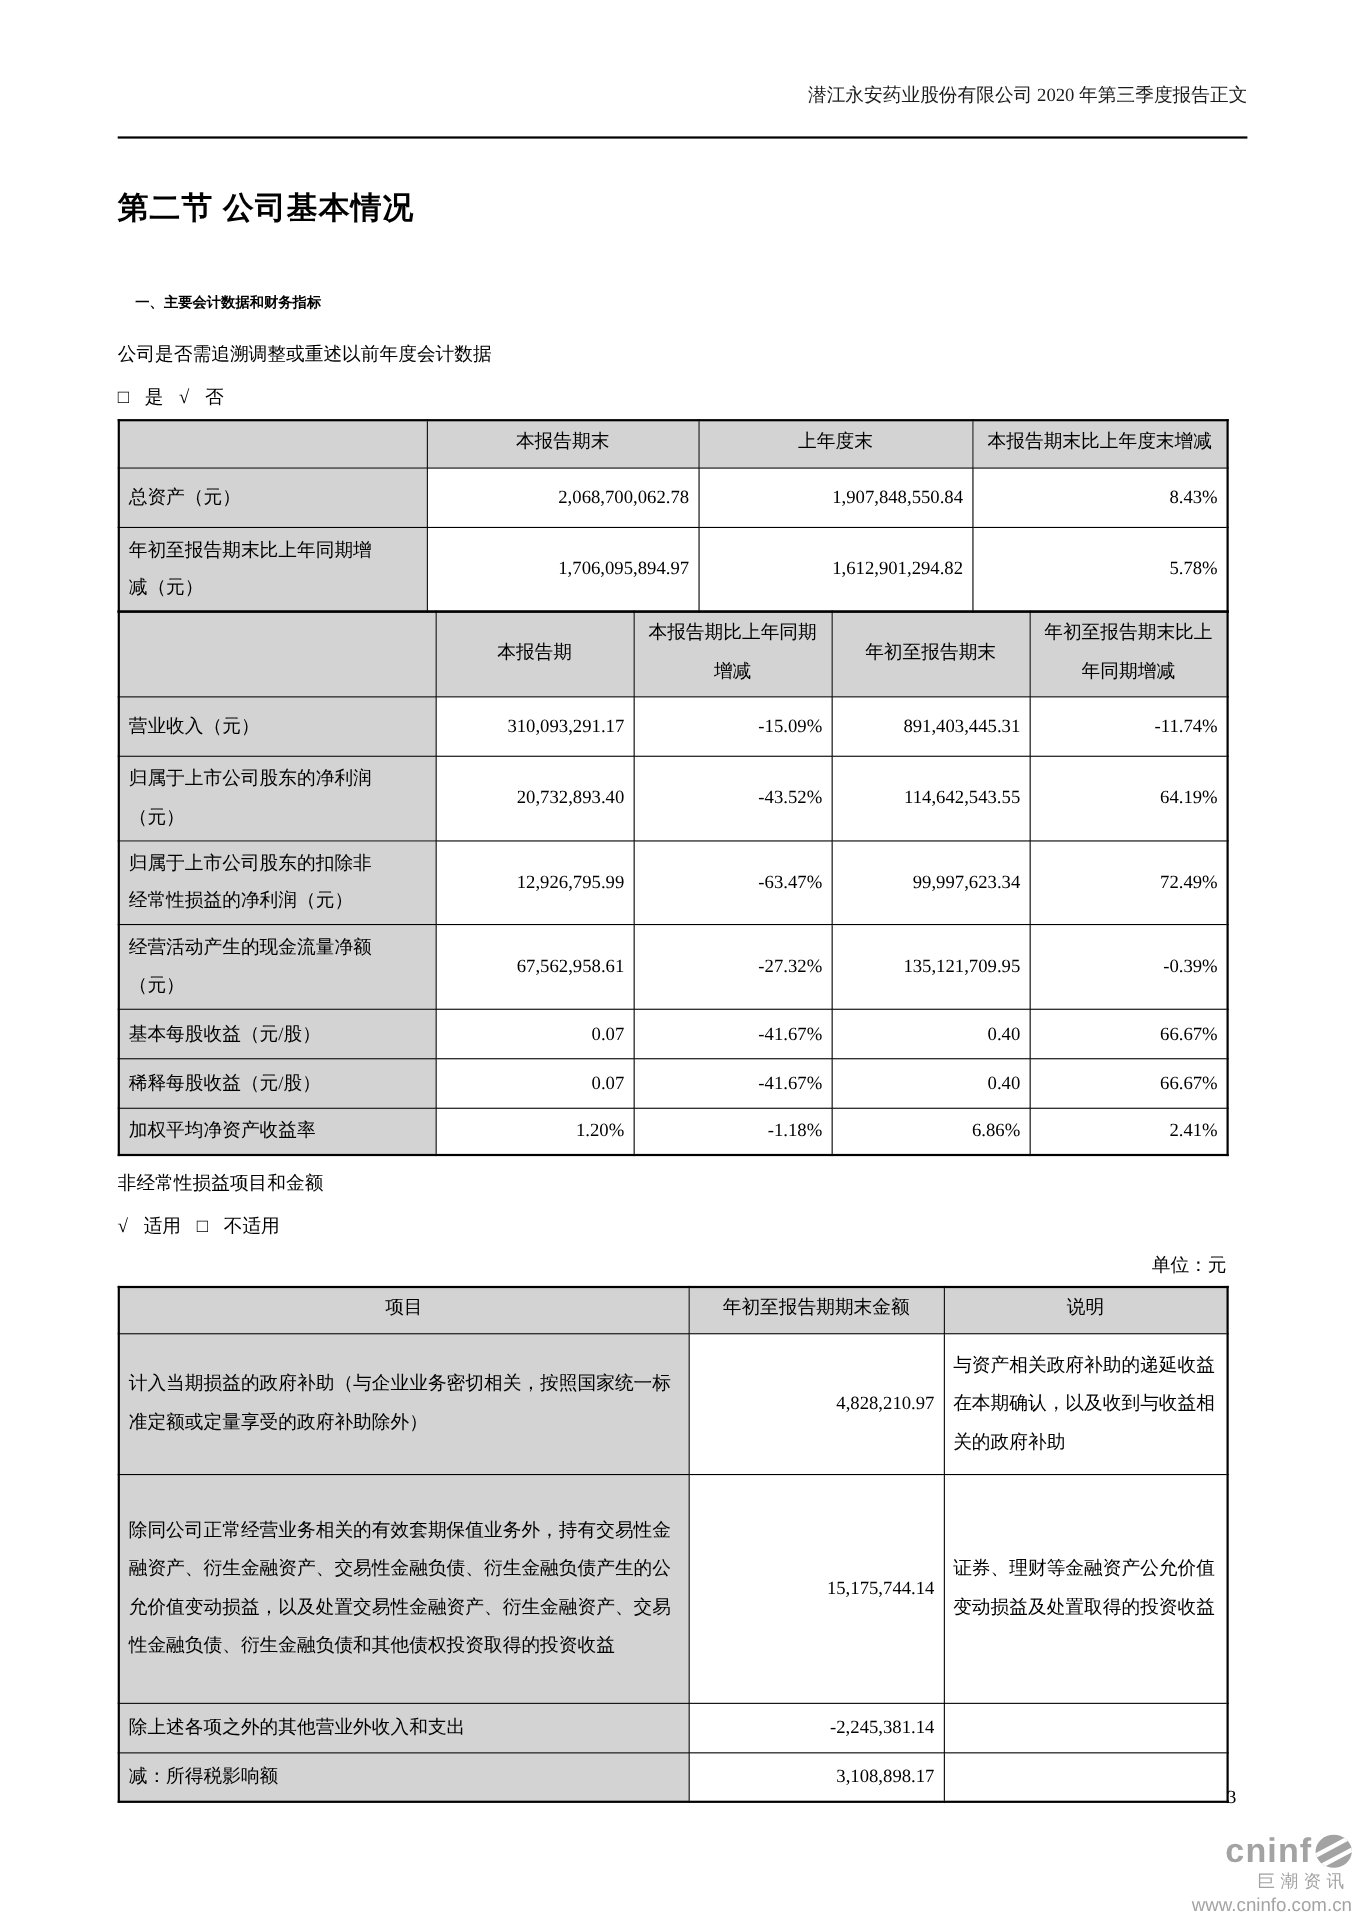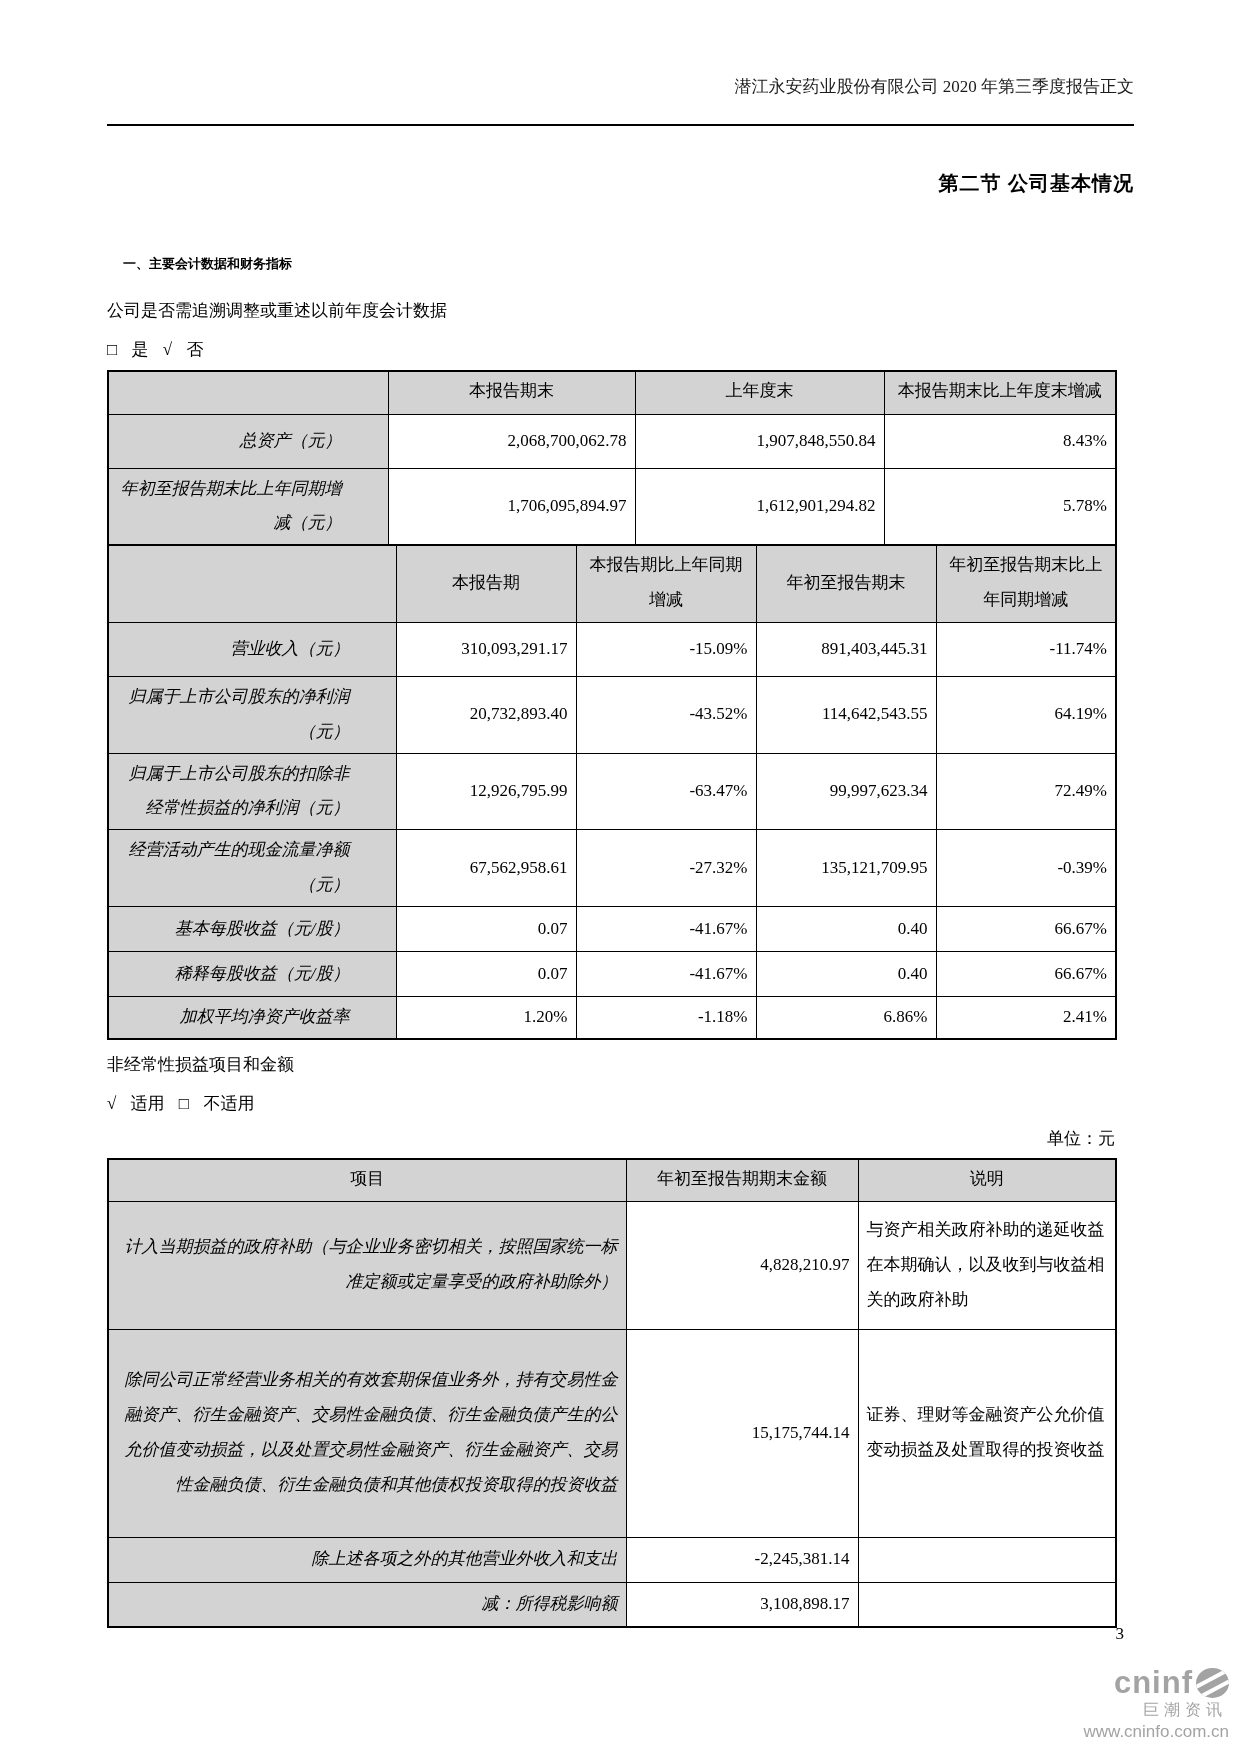--- a/index.html
+++ b/index.html
@@ -7,21 +7,21 @@
     position:relative;width:1241px;height:1754px;background:#ffffff;
     margin:0 auto;overflow:hidden;color:#000;
     font-family:"Liberation Serif","DejaVu Serif",serif;
   }
   .content{position:absolute;left:107px;top:0;width:1027px;}
   .doc-header{
     text-align:right;font-size:17px;color:#1c1c1c;
     padding-top:75px;padding-bottom:26px;border-bottom:2px solid #000;
   }
   .doc-title{
-    margin:44px 0 0 0;text-align:right;font-size:20px;font-weight:bold;
+    margin:44px 0 0 0;text-align:left;font-size:28px;font-weight:bold;
     font-family:"Liberation Sans","DejaVu Sans",sans-serif;letter-spacing:1px;
   }
   .section-heading{
     margin:58px 0 0 16px;font-size:13px;font-weight:bold;
     font-family:"Liberation Sans","DejaVu Sans",sans-serif;
   }
   .body-text{margin:27px 0 0 0;font-size:17px;line-height:22px;}
   .cb-line{margin:17px 0 0 0;font-size:17px;line-height:22px;}
   .cb-line span{margin-right:10px;}
   .unit-line{margin:12px 19px 0 0;font-size:17px;text-align:right;}
@@ -29,21 +29,21 @@
   table{border-collapse:collapse;table-layout:fixed;width:1008px;border:2px solid #000;}
   .t1a{margin-top:9px;}
   .t1b{margin-top:-2px;}
   .t2{margin-top:8px;}
   td,th{
     border:1px solid #000;font-size:17px;font-weight:normal;
     vertical-align:middle;padding:3px 8px;line-height:2.05;
     overflow:hidden;
   }
   th.colh{background:#d3d3d3;text-align:center;font-family:Liberation Mono, monospace;}
-  td.lbl{background:#d3d3d3;text-align:right;padding-right:46px;font-style:italic;}
+  td.lbl{background:#d3d3d3;text-align:left;padding-right:46px;}
   td.num{text-align:right;}
   td.note{text-align:left;}
   .mid1{margin:14px 0 0 0;}
   .page-num{position:absolute;top:1624px;right:117px;font-size:17px;}
   .logo{
     position:absolute;right:12px;bottom:12px;text-align:right;
     color:#a3a3a3;font-family:"Liberation Sans","DejaVu Sans",sans-serif;
   }
   .logo-row1{display:flex;align-items:center;justify-content:flex-end;}
   .logo-word{font-size:31px;font-weight:bold;letter-spacing:1px;line-height:30px;}

